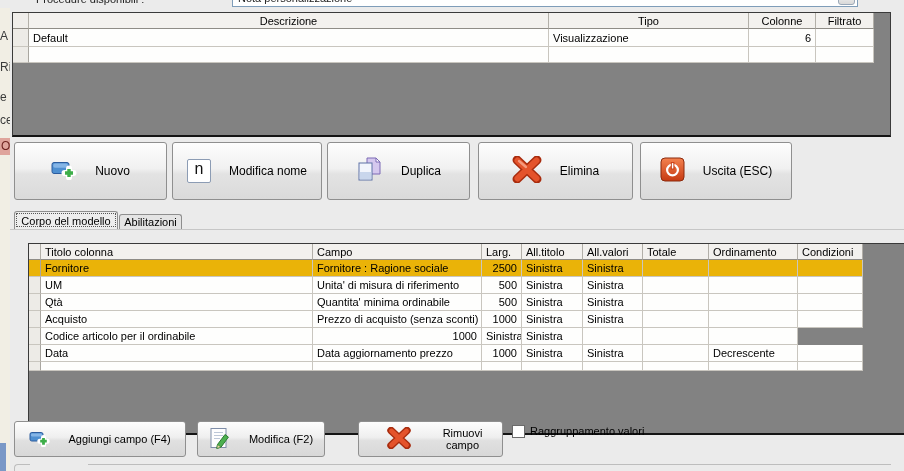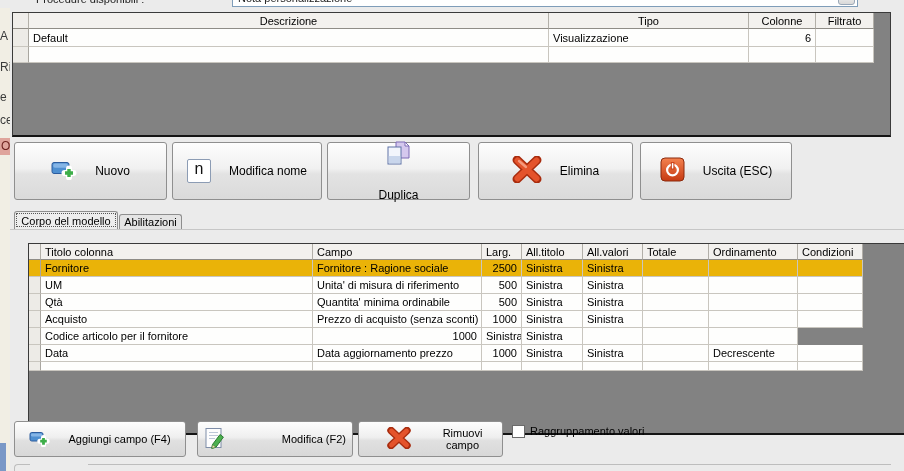--- a/index.html
+++ b/index.html
@@ -36,35 +36,35 @@
   .models-table .thead .cell{height:16px;line-height:14px;text-align:center;}
   .models-table .tail .cell{height:16px;}
   .fields-table .tail .cell{height:9px;}
   .models-table{left:12px;top:12px;width:879px;height:125px;}
   .fields-table{left:28px;top:243px;width:876px;height:192px;border-right:0;}
 
   
   .big-btn{position:absolute;top:142px;height:58px;background:linear-gradient(180deg,#FDFDFD 0%,#F1F1F1 45%,#E3E3E3 55%,#DADADA 100%);border:1px solid #8F8F8F;border-radius:3px;display:flex;align-items:center;justify-content:center;gap:18px;font-size:12px;z-index:2;cursor:default;}
   .b-nuovo{left:14px;width:153px;}
   .b-modnome{left:172px;width:150px;}
-  .b-duplica{left:327px;width:143px;flex-direction:column;}
+  .b-duplica{left:327px;width:143px;}
   .b-elimina{left:478px;width:155px;}
   .b-uscita{left:640px;width:152px;}
   .nbox{display:inline-flex;align-items:center;justify-content:center;width:24px;height:24px;background:#FFFFFF;border:1px solid #8C9CB4;border-radius:2px;font-size:16px;color:#111;}
 
   
   .tab{position:absolute;z-index:2;border:1px solid #8E8E8E;border-bottom:0;border-radius:3px 3px 0 0;display:flex;align-items:center;justify-content:center;font-size:11px;}
   .tab-active{left:14px;top:211px;width:104px;height:18px;background:#EDEDED;outline:1px dotted #555;outline-offset:-3px;}
   .tab-inactive{left:119px;top:214px;width:63px;height:15px;background:#E4E4E4;}
   .tab-base{position:absolute;left:10px;top:229px;width:894px;height:1px;background:#C6C6C6;z-index:1;}
 
   
   .small-btn{position:absolute;top:421px;height:36px;background:linear-gradient(180deg,#FDFDFD 0%,#EFEFEF 45%,#E0E0E0 55%,#D8D8D8 100%);border:1px solid #8F8F8F;border-radius:3px;display:flex;align-items:center;justify-content:center;gap:18px;font-size:11px;z-index:2;cursor:default;}
   .s-add{left:14px;width:172px;}
-  .s-edit{left:197px;width:156px;justify-content:space-between;}
+  .s-edit{left:197px;width:128px;}
   .s-remove{left:358px;width:145px;padding-left:28px;}
   .checkbox{position:absolute;left:512px;top:425px;width:13px;height:13px;background:#FFFFFF;border:1px solid #6B6B6B;z-index:2;}
   .checkbox-label{position:absolute;left:530px;top:425px;font-size:11px;z-index:2;}
 
   
   .preview-line{position:absolute;left:14px;top:464px;width:877px;height:7px;border-top:1px solid #BDBDBD;border-left:1px solid #BDBDBD;border-radius:4px 0 0 0;z-index:2;}
   .preview-label{position:absolute;left:30px;top:458px;background:#EBEBEB;padding:16px 4px;font-size:11px;z-index:3;}
 
   .icon{flex:0 0 auto;display:inline-block;}
 </style>
@@ -234,21 +234,21 @@
           <div class="cell">Prezzo di acquisto (senza sconti)</div>
           <div class="cell num">1000</div>
           <div class="cell">Sinistra</div>
           <div class="cell">Sinistra</div>
           <div class="cell"></div>
           <div class="cell"></div>
           <div class="cell"></div>
         </div>
         <div class="trow fields-grid">
           <div class="cell rowsel"></div>
-          <div class="cell">Codice articolo per il fornitore</div>
+          <div class="cell">Codice articolo per il ordinabile</div>
           <div class="cell num">1000</div>
           <div class="cell">Sinistra</div>
           <div class="cell">Sinistra</div>
           <div class="cell"></div>
           <div class="cell"></div>
           <div class="cell"></div>
         </div>
         <div class="trow fields-grid">
           <div class="cell rowsel"></div>
           <div class="cell">Data</div>

